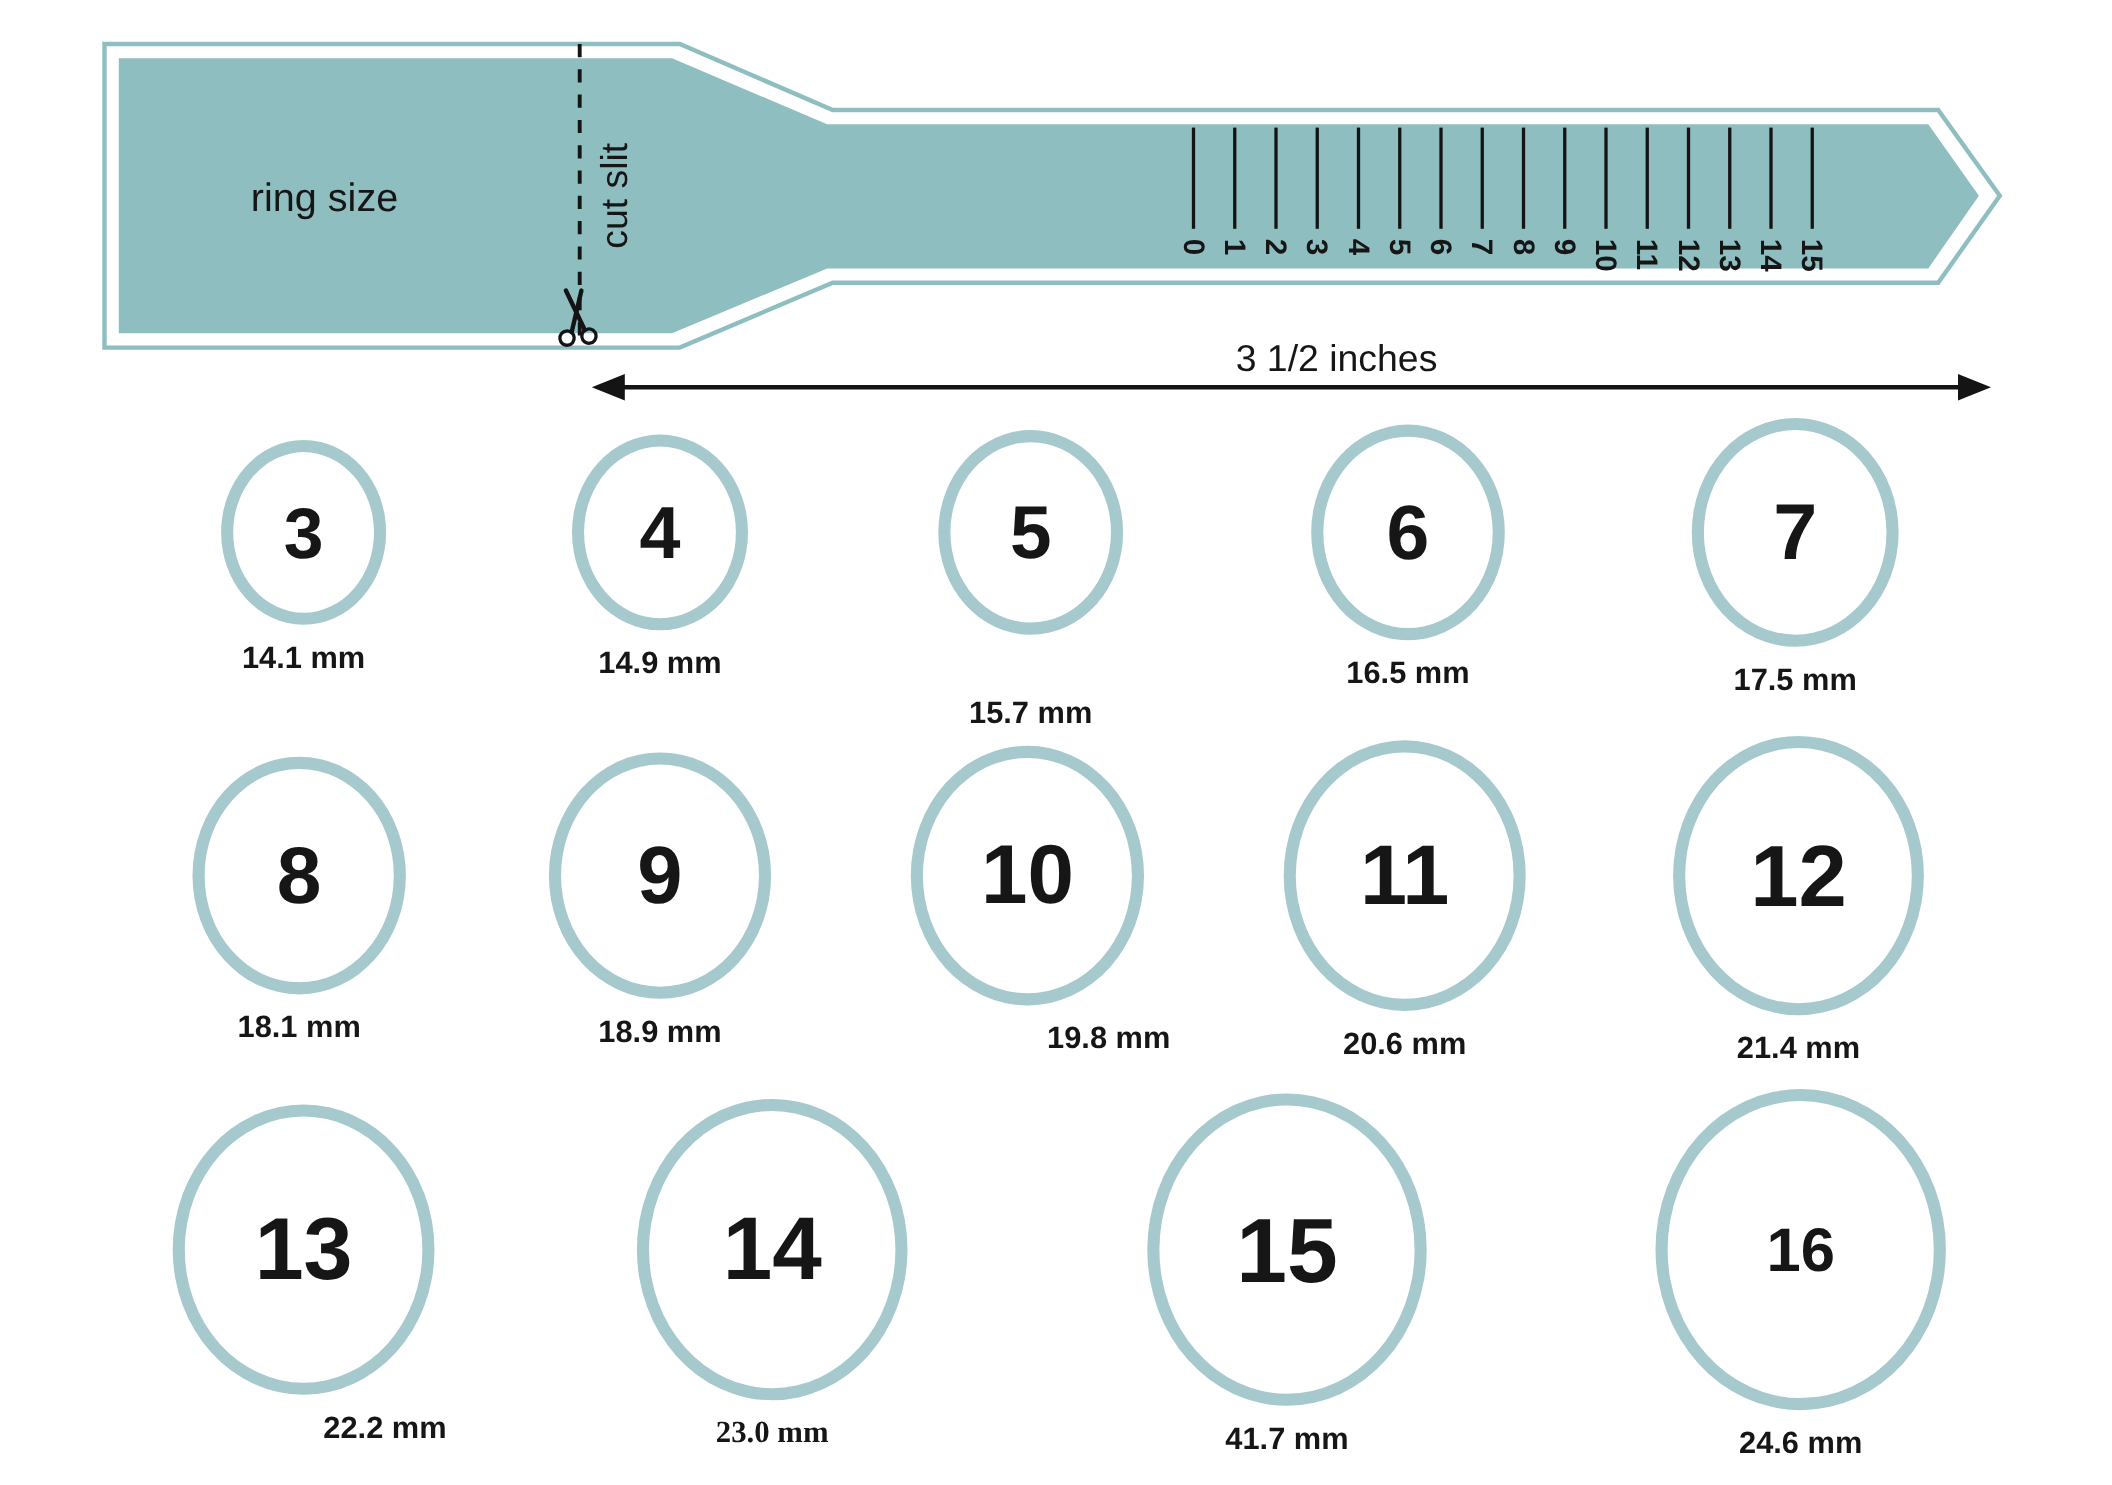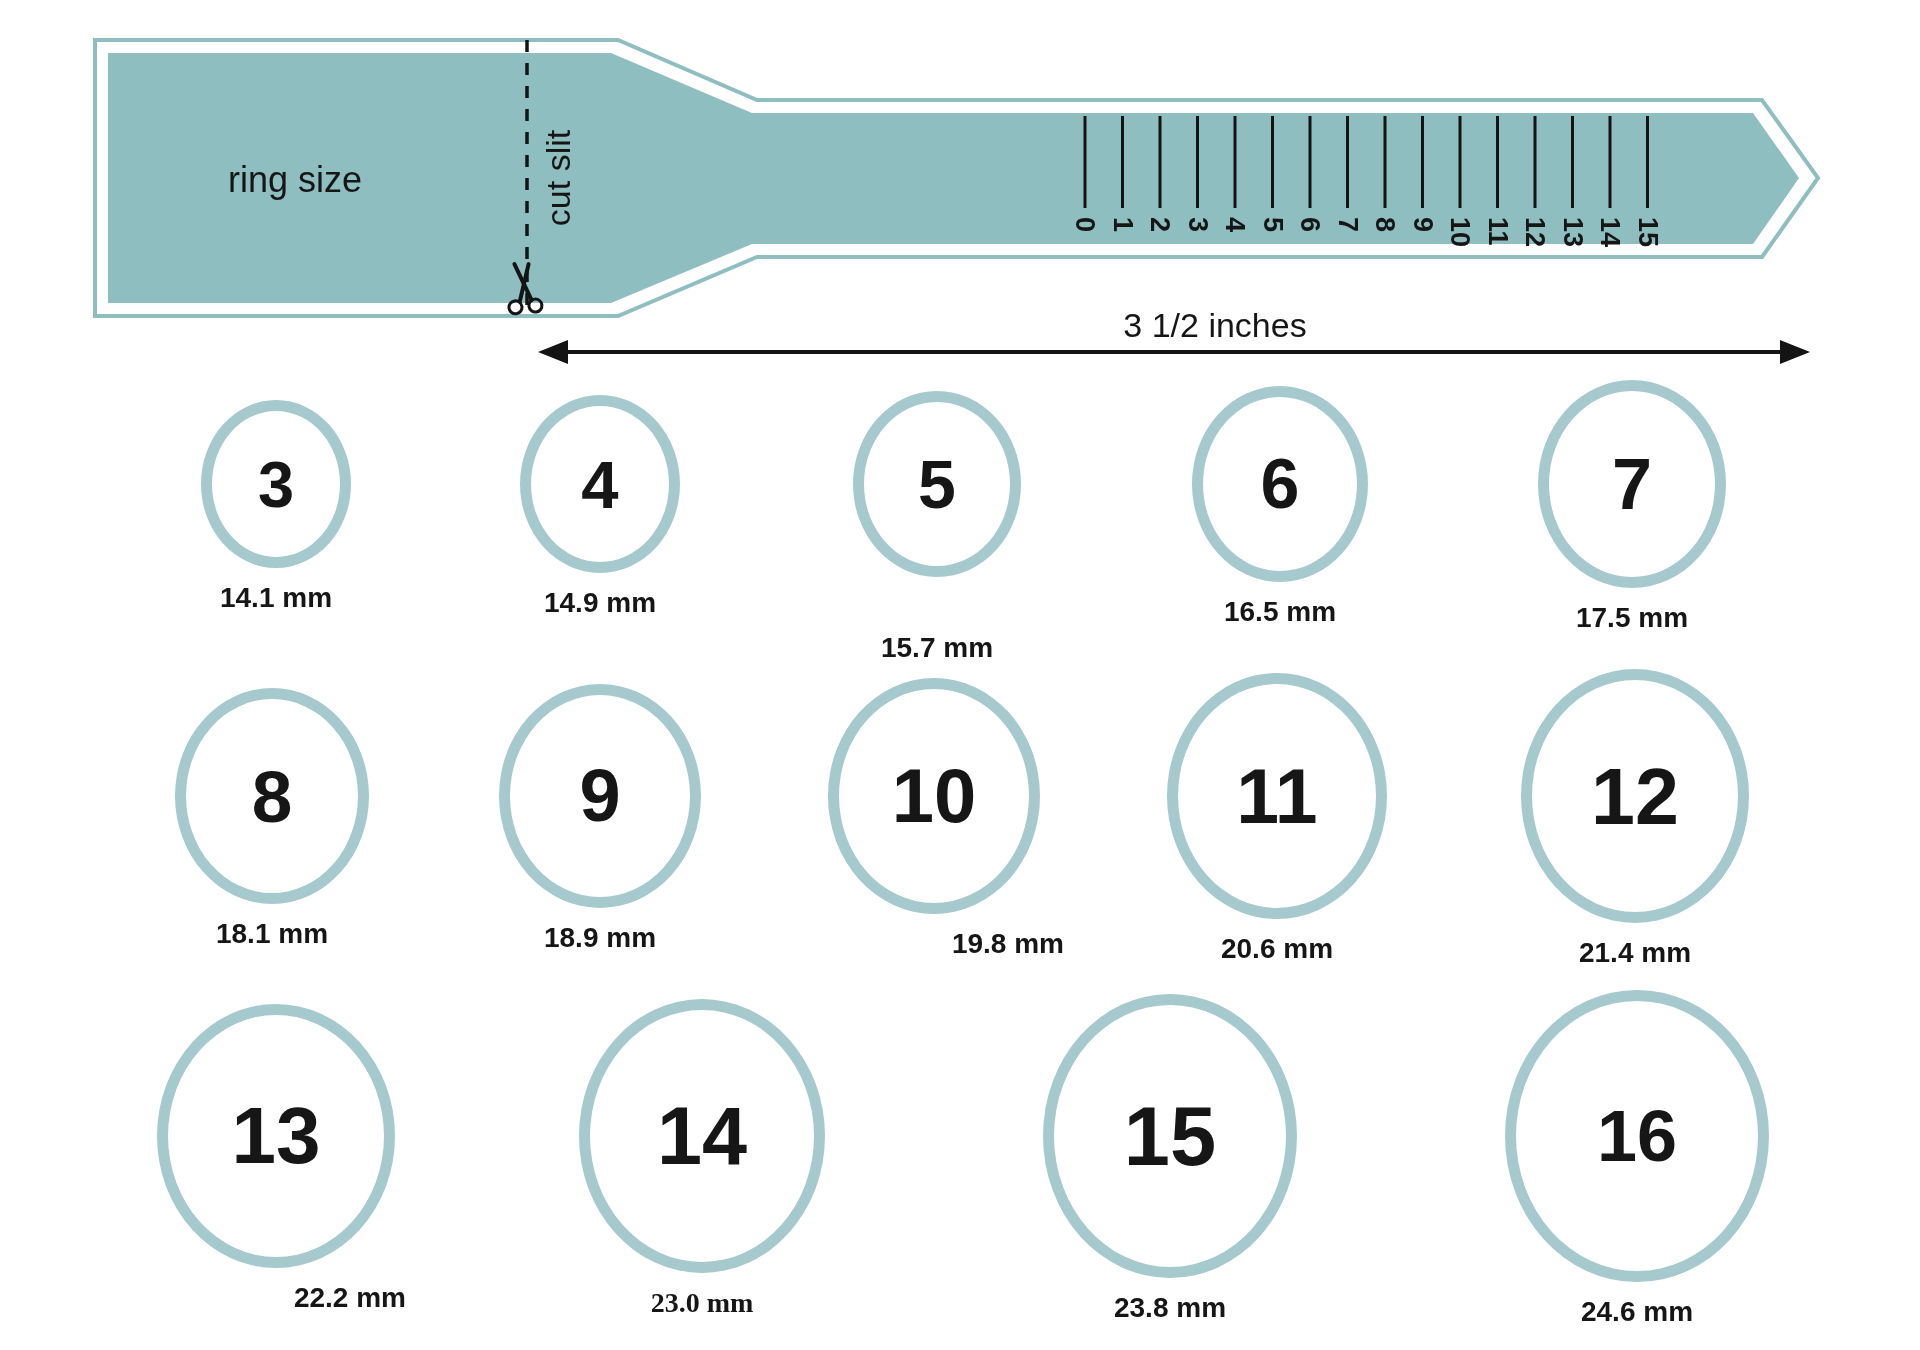--- a/index.html
+++ b/index.html
@@ -136,20 +136,20 @@
         <span class="ring-num" style="font-size: 80px;">13</span>
       </div>
       <div class="mm-label" style="left: 146px; top: 1282px; text-align: right;">22.2 mm</div>
       <div class="ring" style="left: 579px; top: 999px; width: 246px; height: 274px; border-width: 11px; border-color: rgb(165, 201, 205);">
         <span class="ring-num" style="font-size: 81px;">14</span>
       </div>
       <div class="mm-label" style="left: 572px; top: 1287px; font-family: Liberation Serif, serif;">23.0 mm</div>
       <div class="ring" style="left: 1043px; top: 994px; width: 254px; height: 284px; border-width: 11px; border-color: rgb(165, 201, 205);">
         <span class="ring-num" style="font-size: 83px;">15</span>
       </div>
-      <div class="mm-label" style="left: 1040px; top: 1292px;">23.8 mm</div>
+      <div class="mm-label" style="left: 1040px; top: 1292px;">41.7 mm</div>
       <div class="ring" style="left: 1505px; top: 990px; width: 264px; height: 292px; border-width: 11px; border-color: rgb(165, 201, 205);">
-        <span class="ring-num" style="font-size: 72px;">16</span>
+        <span class="ring-num" style="font-size: 56px;">16</span>
       </div>
       <div class="mm-label" style="left: 1507px; top: 1296px;">24.6 mm</div>
     </div>
 
 </div>
 
 </body></html>

